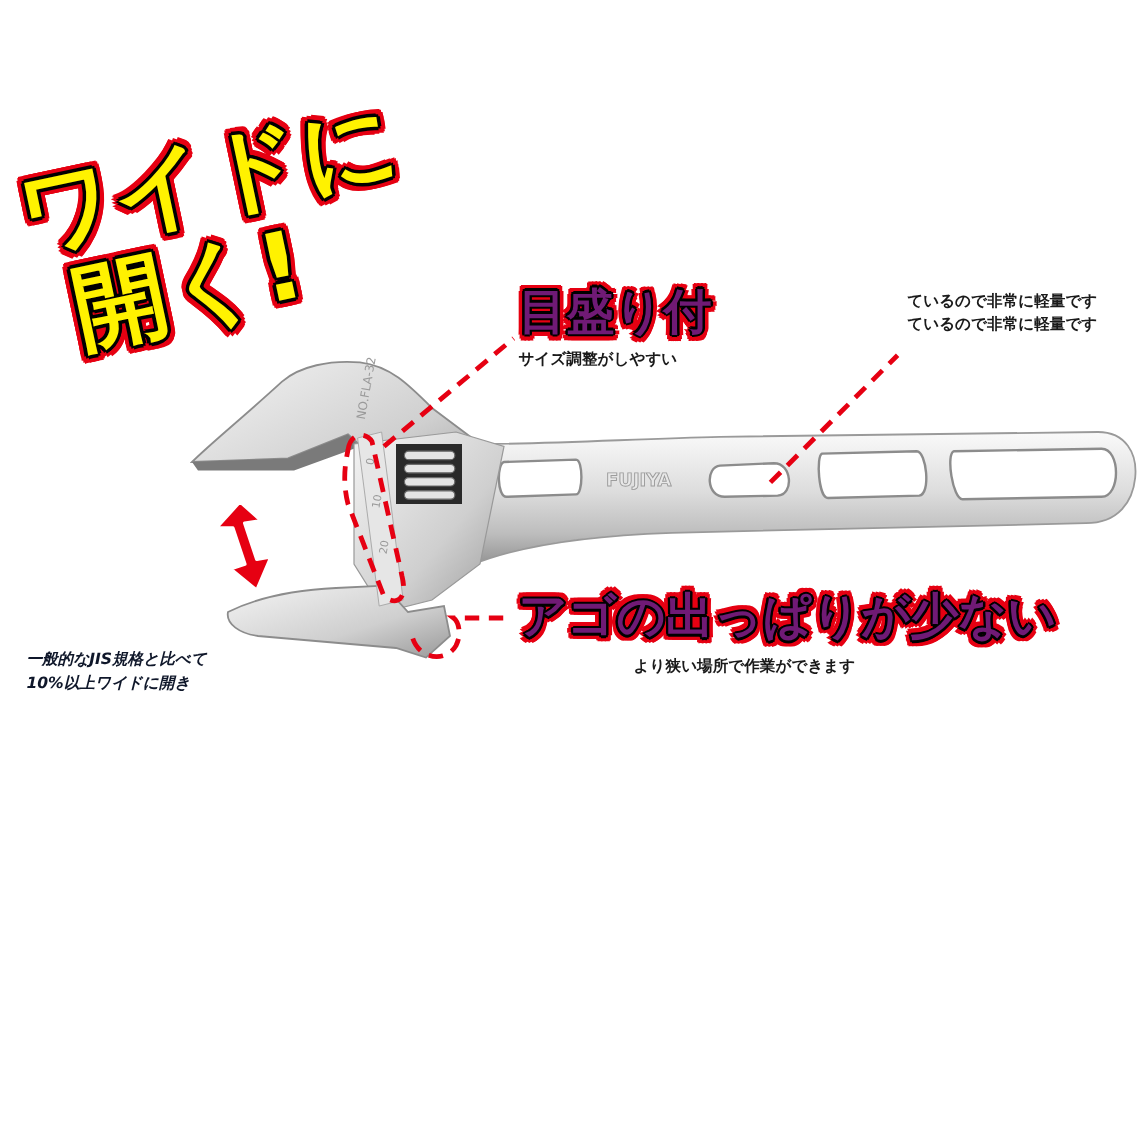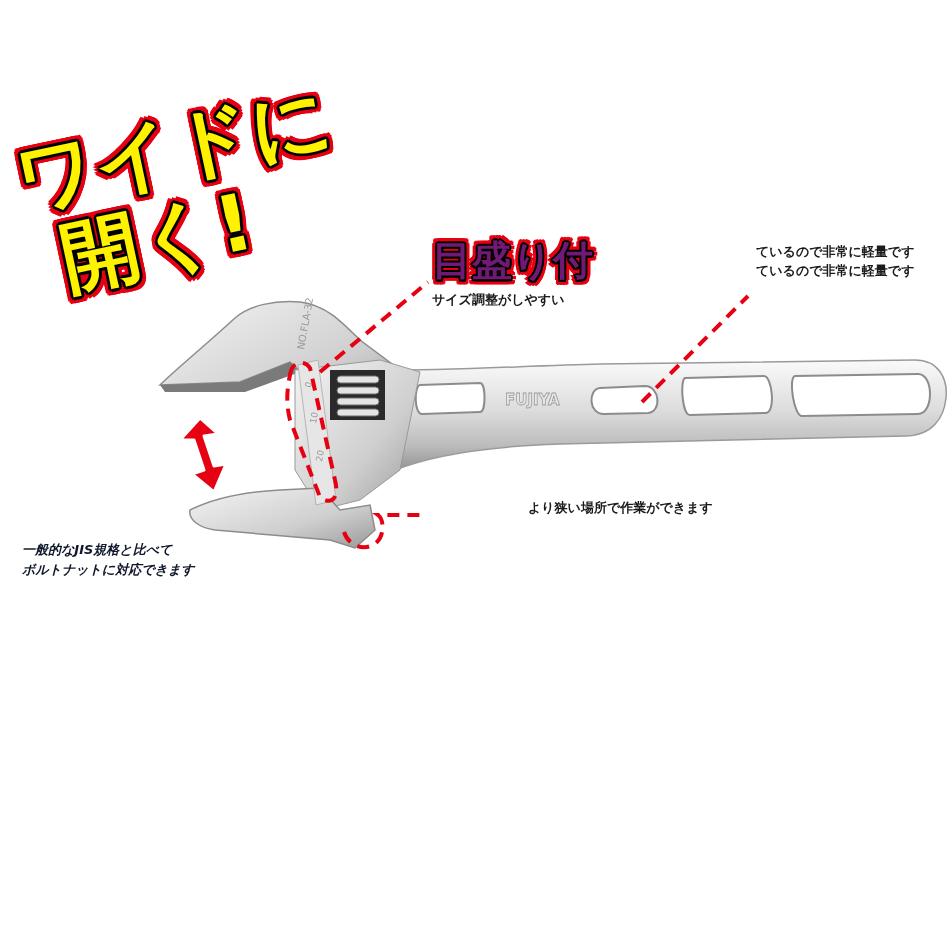--- a/index.html
+++ b/index.html
@@ -121,19 +121,20 @@
   <div class="yl-mid callout-title">目盛り付</div>
   <div class="callout-desc" style="margin-top:6px;">サイズ調整がしやすい</div>
 </div>
 
 <div class="abs" style="left:756px; top:236px;">
   <div class="callout-desc" style="margin-top:6px; margin-left:0px;">ているので非常に軽量です</div>
   <div class="callout-desc">ているので非常に軽量です</div>
 </div>
 
 <div class="abs" style="left:432px; top:490px;">
+  <div class="yl-mid callout-title">アゴの出っぱりが少ない</div>
   <div class="callout-desc" style="margin-top:8px; margin-left:96px;">より狭い場所で作業ができます</div>
 </div>
 
 <div class="abs wide-note">
   <div>一般的なJIS規格と比べて</div>
-  <div>ボルトナットに対応できます</div>
+  <div>10%以上ワイドに開き</div>
 </div>
 
 </body></html>

